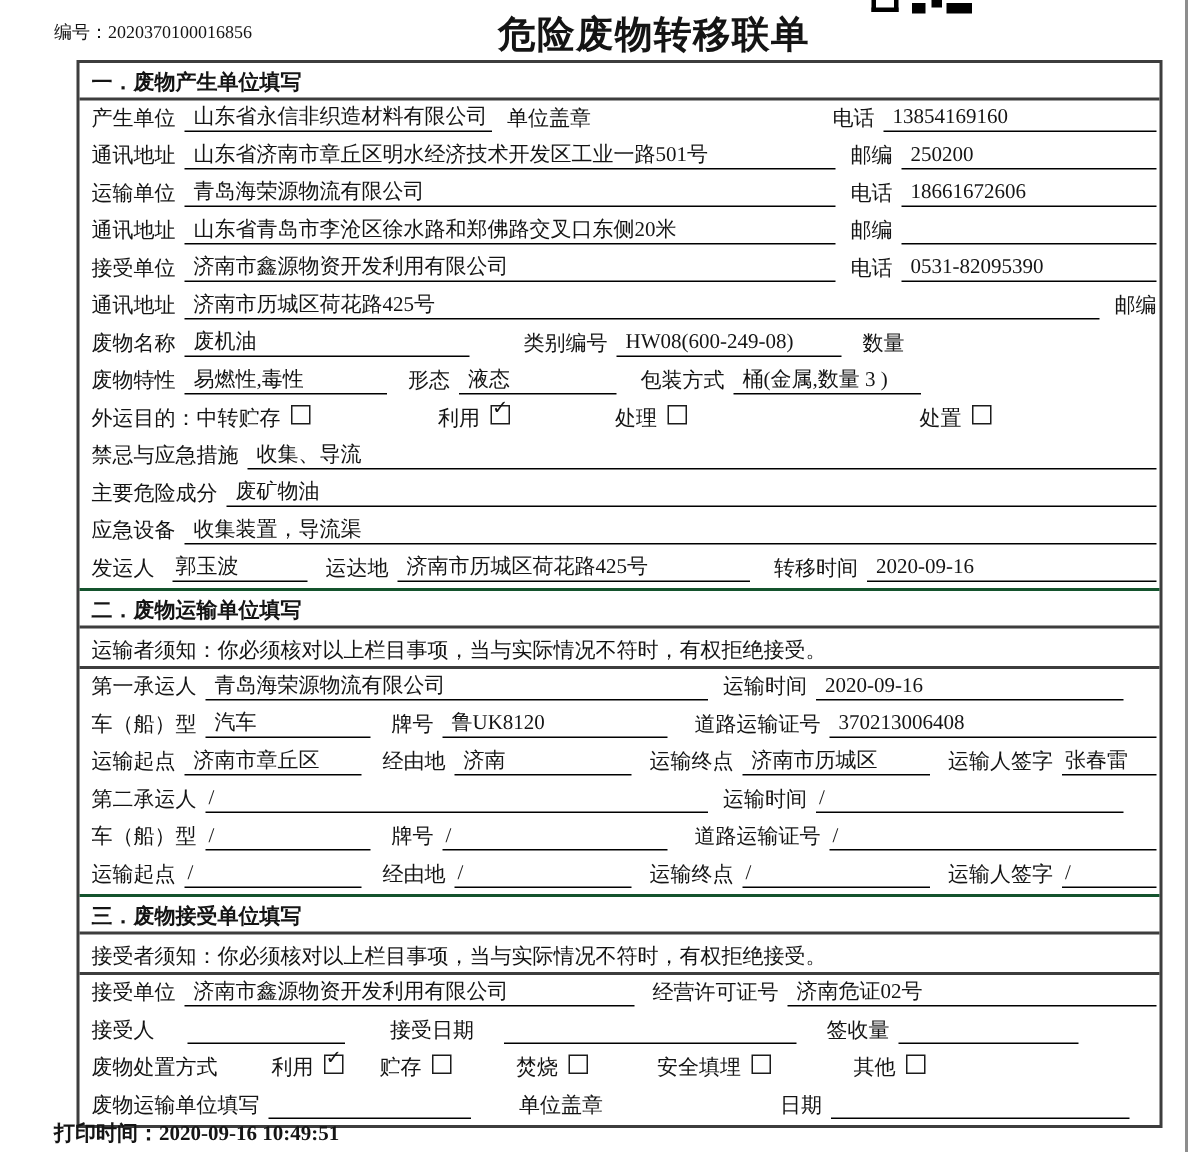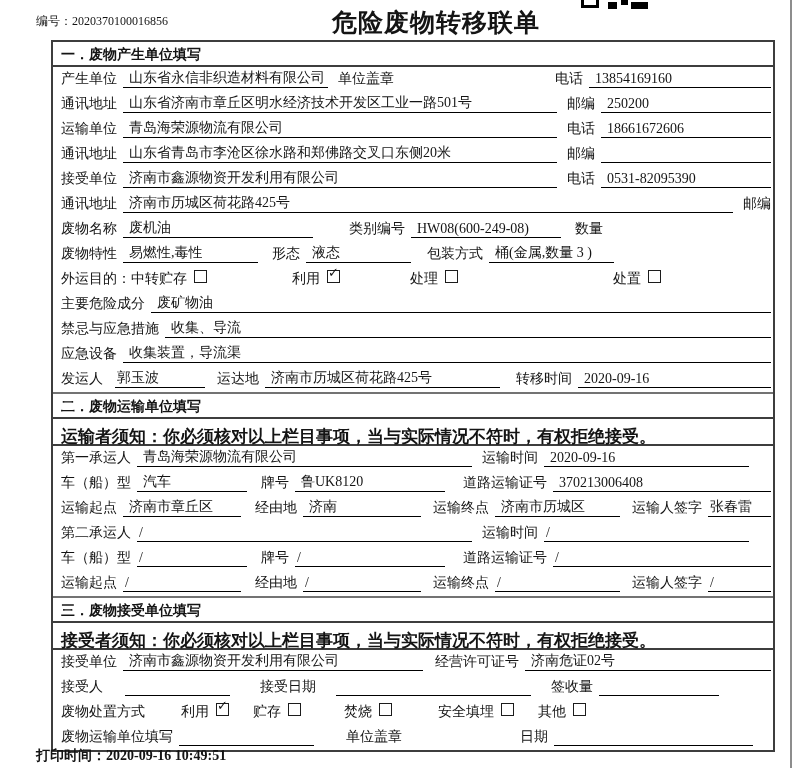--- a/index.html
+++ b/index.html
@@ -13,41 +13,41 @@
     font-family:Liberation Sans, sans-serif;white-space:nowrap;}
   .qr{position:absolute;left:581px;top:0;width:70px;height:9px;}
   .qr div{position:absolute;background:#000;}
   .qr .qo{left:0;top:0;width:12px;height:5px;background:transparent;border-left:3.5px solid #000;border-right:3.5px solid #000;border-bottom:3.5px solid #000;}
   .qr .q1{left:27px;top:2px;width:9px;height:7px;}
   .qr .q2{left:40px;top:0;width:7px;height:5px;}
   .qr .q3{left:50px;top:2px;width:17px;height:7px;}
   .scanline{position:absolute;left:790px;top:0;width:2px;height:768px;background:#8d8d8d;}
   .form{position:absolute;left:51px;top:40px;width:720px;border:2px solid #3d3d3d;background:#fff;}
   .sec{display:block;}
-  .sec + .sec{border-top:2px solid #737373;}
+  .sec + .sec{border-top:2px solid #14532d;}
   .sec-h{font-family:"Liberation Sans","DejaVu Sans",sans-serif;font-weight:bold;font-size:14px;
     padding:4px 8px 2px 8px;height:17px;border-bottom:2px solid #3d3d3d;}
-  .notice{font-size:17px;height:27px;box-sizing:border-box;padding:6px 8px 0 8px;border-bottom:2px solid #3d3d3d;white-space:nowrap;font-weight:bold;}
+  .notice{font-size:14px;height:27px;box-sizing:border-box;padding:6px 8px 0 8px;border-bottom:2px solid #3d3d3d;white-space:nowrap;}
   .row{display:flex;align-items:flex-end;height:25px;box-sizing:border-box;padding:0 2px 4px 8px;font-size:14px;}
   .lbl{white-space:nowrap;flex:none;}
   .fld{border-bottom:1px solid #000;margin-left:6px;padding:0 4px 0 6px;white-space:nowrap;
     overflow:hidden;flex:none;min-height:17px;box-sizing:border-box;}
   .grow{flex:1 1 auto;}
   .sp{flex:1 1 auto;}
   .ctr{text-align:left;padding:0 2px;}
   .cb{display:inline-flex;flex:none;}
   .box{width:11px;height:11px;border:1.5px solid #1c1c1c;margin-left:7px;margin-bottom:1px;position:relative;flex:none;}
   .mark{position:absolute;left:0;top:-6px;font-size:13px;font-weight:bold;
     font-family:"DejaVu Sans","Liberation Sans",sans-serif;}
   .w90{width:90px}.w105{width:105px}.w110{width:110px}.w118{width:118px}.w120{width:120px}
   .w125{width:125px}.w135{width:135px}.w150{width:150px}.w170{width:170px}.w182{width:182px}
   .w190{width:190px}.w195{width:195px}.w205{width:205px}.w235{width:235px}.w300{width:300px}
   .ml10{margin-left:10px}.ml12{margin-left:12px}.ml14{margin-left:14px}.ml16{margin-left:16px}
   .ml18{margin-left:18px}.ml20{margin-left:20px}.ml22{margin-left:22px}.ml30{margin-left:30px}
-  .ml32{margin-left:32px}.ml35{margin-left:24px}.ml36{margin-left:36px}.ml43{margin-left:43px}
+  .ml32{margin-left:32px}.ml35{margin-left:55px}.ml36{margin-left:36px}.ml43{margin-left:43px}
   .ml44{margin-left:24px}.ml46{margin-left:46px}.ml70{margin-left:70px}.ml85{margin-left:85px}
   .ml118{margin-left:118px}.ml155{margin-left:155px}
   .mr22{margin-right:22px}.mr18{margin-right:18px}
   .print{position:absolute;left:36px;top:747px;font-size:14px;white-space:nowrap;font-weight:bold;}
 </style>
 </head>
 <body>
 
 <div class="num"><span>编号：</span><span>2020370100016856</span></div>
 
@@ -149,27 +149,27 @@
       </span>
       <span class="cb ml155">
         <span class="lbl">处置</span>
         <span class="box">
             <span class="mark"></span>
           </span>
       </span>
     </div>
 
     <div class="row">
+      <span class="lbl">禁忌与应急措施</span>
+      <span class="fld grow">收集、导流</span>
+    </div>
+
+    <div class="row">
       <span class="lbl">主要危险成分</span>
       <span class="fld grow">废矿物油</span>
-    </div>
-
-    <div class="row">
-      <span class="lbl">禁忌与应急措施</span>
-      <span class="fld grow">收集、导流</span>
     </div>
 
     <div class="row">
       <span class="lbl">应急设备</span>
       <span class="fld grow">收集装置，导流渠</span>
     </div>
 
     <div class="row">
       <span class="lbl">发运人</span>
       <span class="fld w90 ctr ml12">郭玉波</span>

